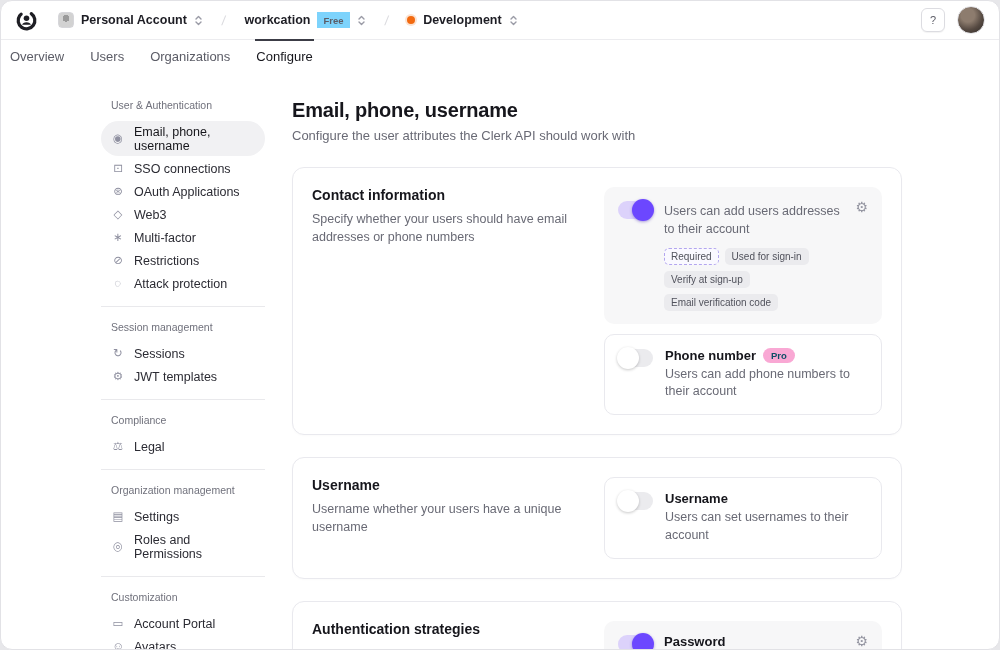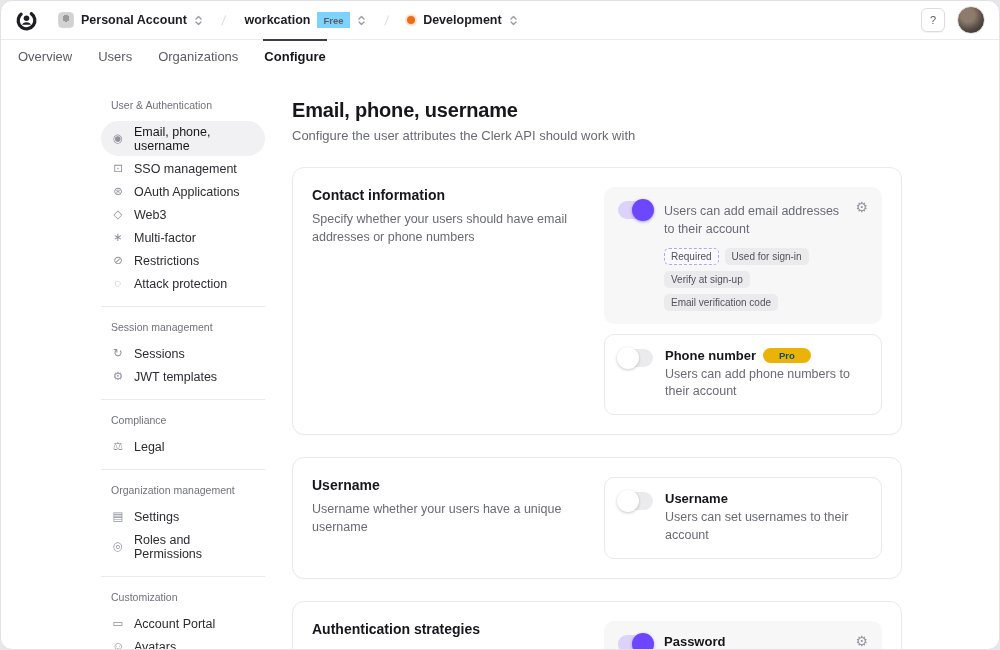--- a/index.html
+++ b/index.html
@@ -13,23 +13,23 @@
   .crumb{display:flex;align-items:center;gap:7px;font-weight:700;cursor:pointer;}
   .thumb{width:16px;height:16px;border-radius:4px;background:radial-gradient(circle at 50% 38%,#9a9a9a 0 30%,#d2d2d2 31%),linear-gradient(#cfcfcf,#8e8e8e);border:1px solid #d6d6da;box-sizing:border-box;}
   .slash{color:#dadade;font-size:13px;font-weight:400;transform:skewX(-8deg);}
   .free{font-size:9.5px;background:#7dd3fc;color:#5b5c66;padding:2.5px 6px;border-radius:0;font-weight:700;}
   .env-dot{width:8px;height:8px;border-radius:50%;background:#f36a10;box-shadow:0 0 0 2px #fbe3d2;margin-right:1px;}
   .sel{display:flex;align-items:center;cursor:pointer;}
   .topbar-right{display:flex;align-items:center;gap:12px;}
   .help-btn{width:22px;height:22px;border:1px solid #dcdce1;border-radius:6px;font-size:11px;color:#5b5c66;display:flex;align-items:center;justify-content:center;background:#fff;box-shadow:0 1px 1px rgba(0,0,0,.05);cursor:pointer;}
   .avatar{width:26px;height:26px;border-radius:50%;background:radial-gradient(circle at 38% 32%,#8d7c6e 0 28%,#564a42 60%,#2c2825);border:1px solid #e4e4e8;cursor:pointer;}
   
-  .tabs{display:flex;gap:8px;padding:0 8px;height:33px;}
+  .tabs{display:flex;gap:8px;padding:0 0;height:33px;}
   .tab{padding:0 9px;font-size:13px;color:#5b5c66;display:flex;align-items:center;position:relative;cursor:pointer;}
-  .tab.active{color:#16161c;font-weight:700;}
+  .tab.active{color:#16161c;font-weight:400;}
   .tab.active::before{content:"";position:absolute;top:-1px;left:8px;right:8px;height:2px;background:#3c3d46;}
   
   .content{display:flex;padding:26px 0 0 100px;box-sizing:border-box;}
   .sidebar{width:164px;margin-right:27px;flex-shrink:0;}
   .side-title{font-size:10.5px;color:#70717c;margin:0 0 10px 10px;}
   .side-item{display:flex;align-items:center;gap:9px;padding:3.5px 10px;border-radius:999px;font-size:12.5px;color:#2b2b33;margin-bottom:2px;cursor:pointer;}
   .side-item.active{background:#f1f1f3;color:#17171c;}
   .ico{width:14px;font-size:11.5px;color:#8f90a0;text-align:center;flex-shrink:0;line-height:1;}
   .side-div{border:none;border-top:1px solid #e9e9ec;margin:12px 0 14px;}
   
@@ -45,21 +45,21 @@
   .panel.gray{background:#f7f7f8;}
   .panel.bordered{background:#fff;border:1px solid #e9e9ee;}
   .panel + .panel{margin-top:10px;}
   .panel-body{flex:1;min-width:0;}
   .panel-title-row{display:flex;align-items:center;gap:7px;}
   .panel-title{font-size:13px;font-weight:700;color:#16161c;}
   .panel-desc{font-size:12.5px;color:#696a75;line-height:1.42;margin-top:3px;}
   .badges{display:flex;flex-wrap:wrap;gap:6px;margin-top:9px;}
   .badge{font-size:10px;color:#51525c;background:#ebebee;padding:3px 7px;border-radius:5px;white-space:nowrap;}
   .badge.required{background:#faf9ff;border:1px dashed #b3a6ef;padding:2px 6px;text-align:right;}
-  .badge.pro{background:#eab308;color:#0e4f66;border-radius:999px;padding:2px 16px;font-weight:700;font-size:9.5px;}
+  .badge.pro{background:#f9a8d4;color:#0e4f66;border-radius:999px;padding:2px 8px;font-weight:700;font-size:9.5px;}
   .gear{color:#9596a2;font-size:14px;line-height:1;cursor:pointer;flex-shrink:0;}
   .toggle{width:34px;height:18px;border-radius:999px;position:relative;flex-shrink:0;margin-top:1px;cursor:pointer;}
   .toggle.on{background:#dcd2fb;}
   .toggle .knob{position:absolute;top:-2px;width:22px;height:22px;border-radius:50%;}
   .toggle.on .knob{right:-2px;background:#6C47FF;box-shadow:0 1px 3px rgba(76,47,181,.45);}
   .toggle.off{background:#ebebee;}
   .toggle.off .knob{left:-2px;background:#fff;box-shadow:0 1px 3px rgba(0,0,0,.22);}
 </style>
 </head>
 <body>
@@ -126,21 +126,21 @@
   <div class="content">
 
     <div class="sidebar">
       <div class="side-title">User &amp; Authentication</div>
       <div class="side-item active">
         <span class="ico">◉</span>
         <span>Email, phone, username</span>
       </div>
       <div class="side-item">
         <span class="ico">⊡</span>
-        <span>SSO management</span>
+        <span>SSO connections</span>
       </div>
       <div class="side-item">
         <span class="ico">⊛</span>
         <span>OAuth Applications</span>
       </div>
       <div class="side-item">
         <span class="ico">◇</span>
         <span>Web3</span>
       </div>
       <div class="side-item">
@@ -206,21 +206,21 @@
         <div class="card-left">
           <div class="card-title">Contact information</div>
           <div class="card-desc">Specify whether your users should have email addresses or phone numbers</div>
         </div>
         <div class="card-right">
           <div class="panel gray">
             <div class="toggle on">
                 <div class="knob"></div>
               </div>
             <div class="panel-body">
-              <div class="panel-desc">Users can add email addresses to their account</div>
+              <div class="panel-desc">Users can add users addresses to their account</div>
               <div class="badges">
                 <span class="badge required">Required</span>
                 <span class="badge">Used for sign-in</span>
                 <span class="badge">Verify at sign-up</span>
                 <span class="badge">Email verification code</span>
               </div>
             </div>
             <span class="gear">⚙</span>
           </div>
           <div class="panel bordered">

